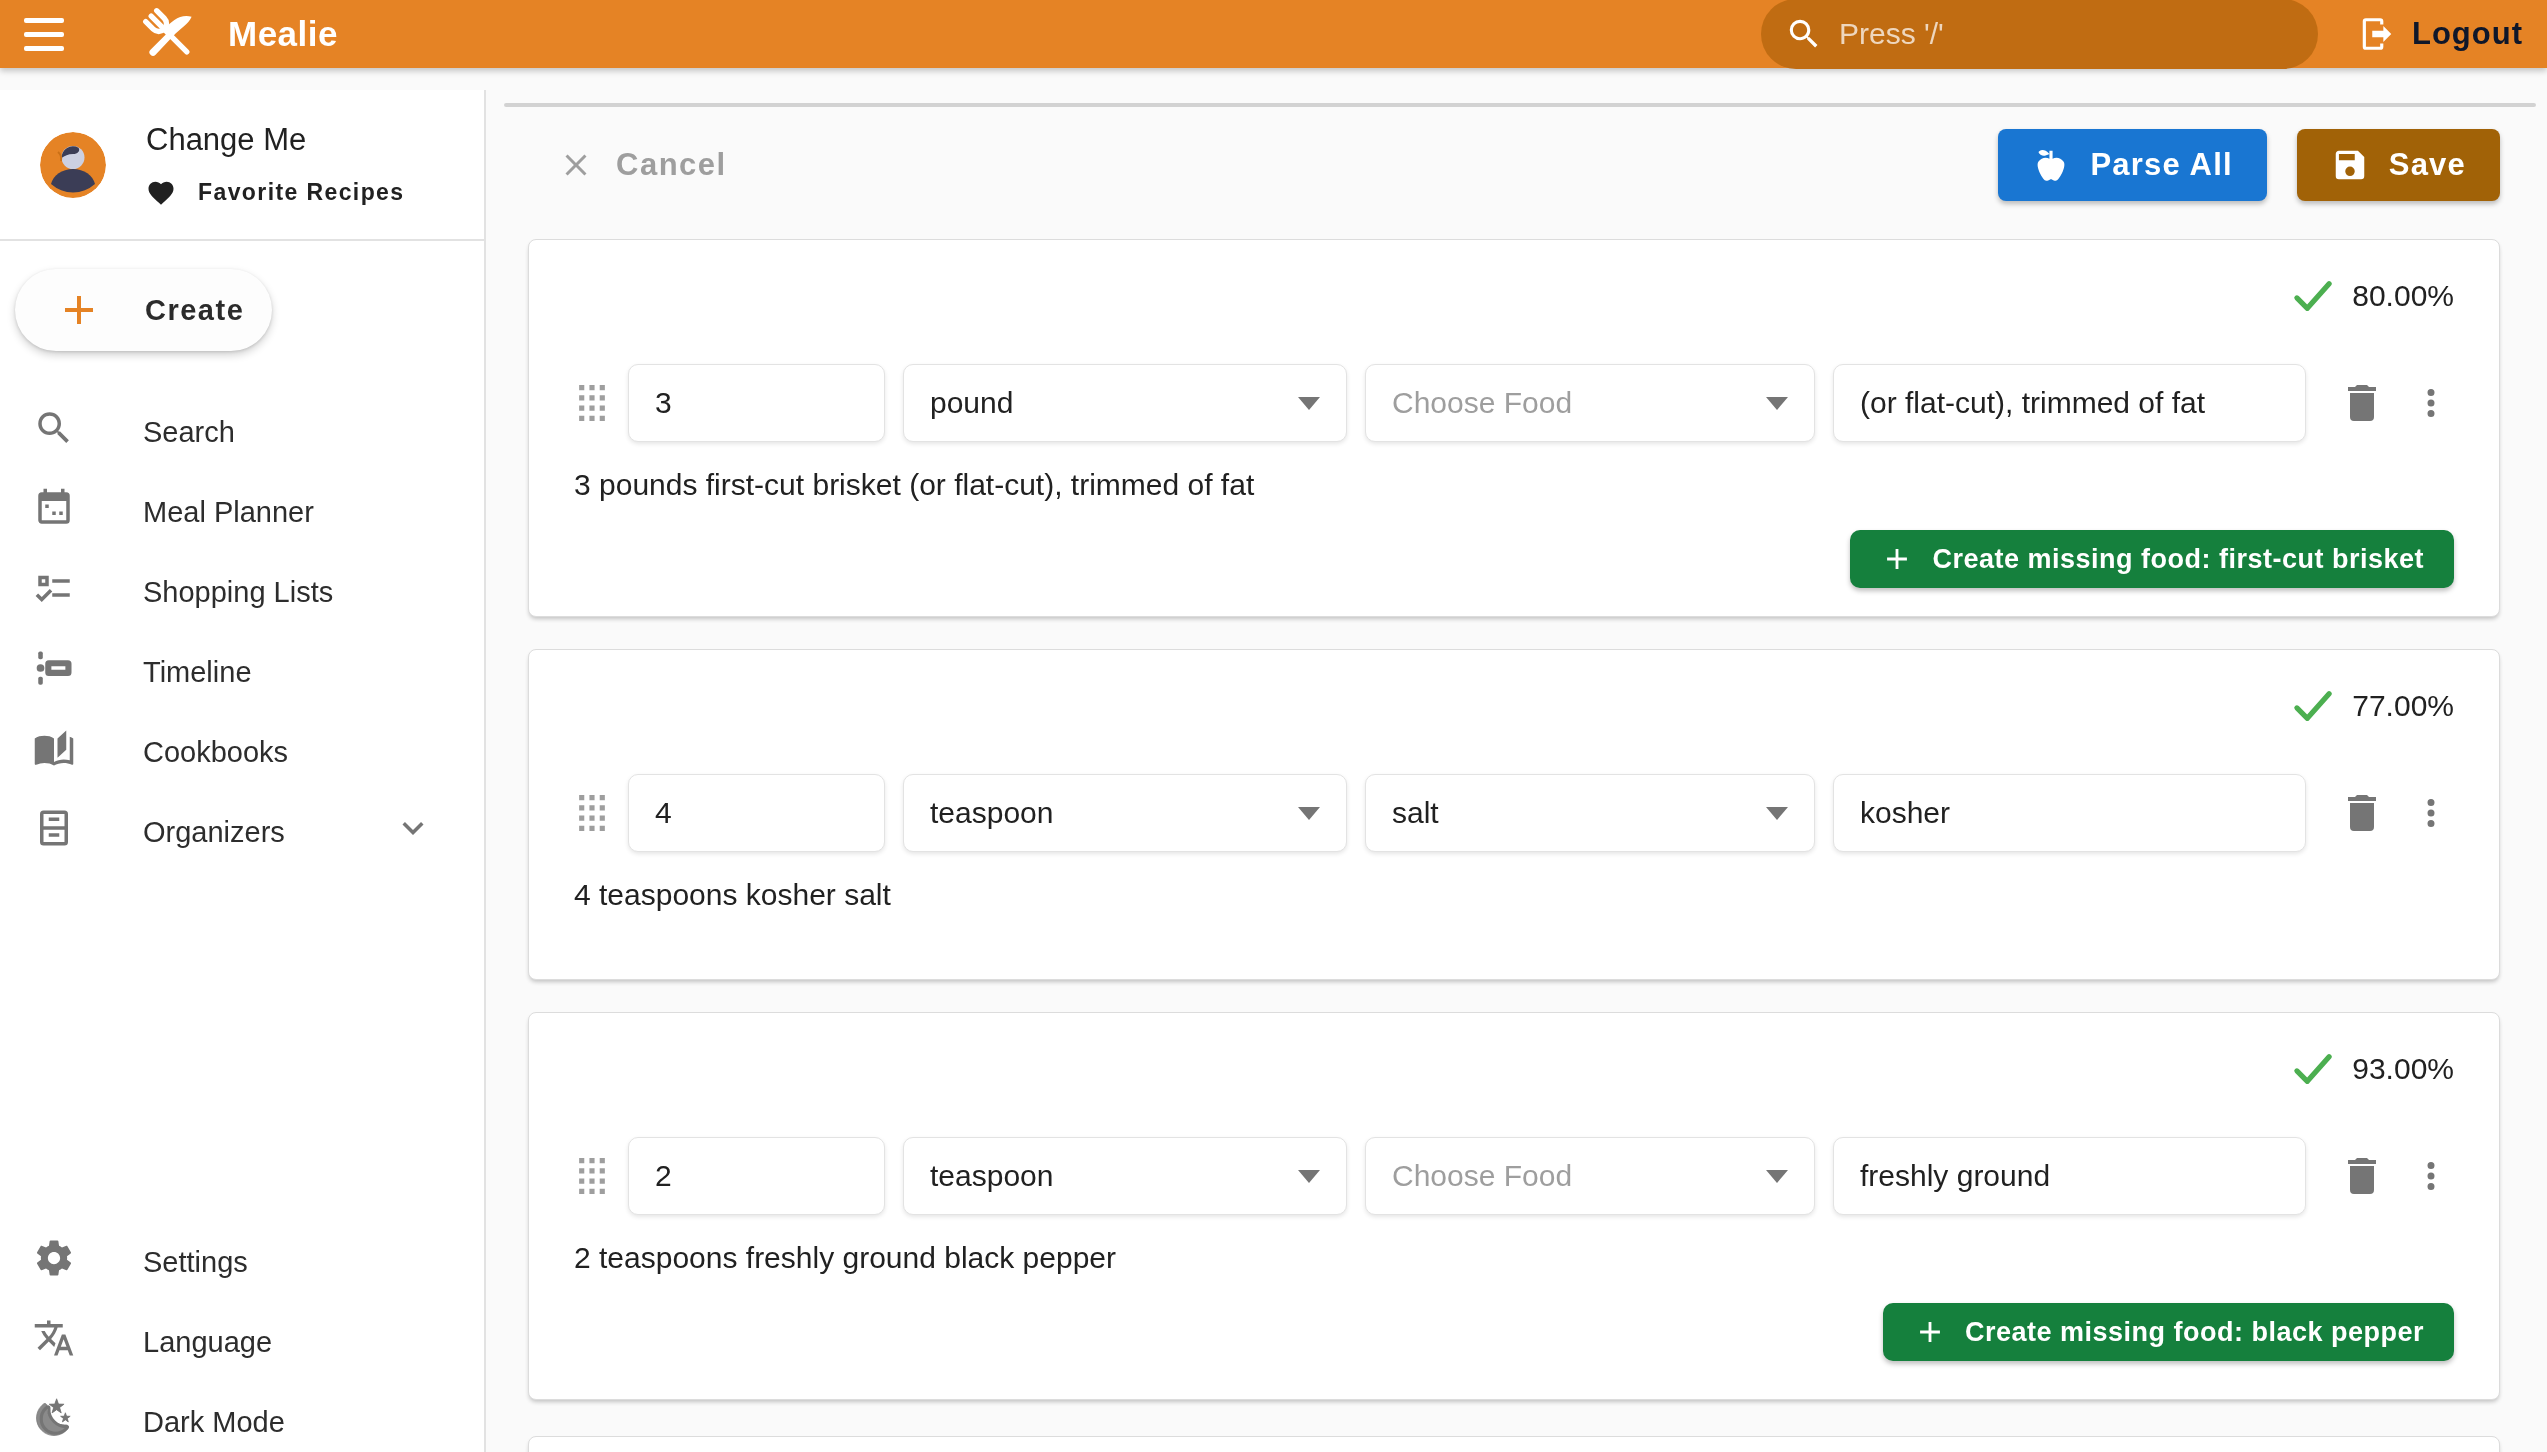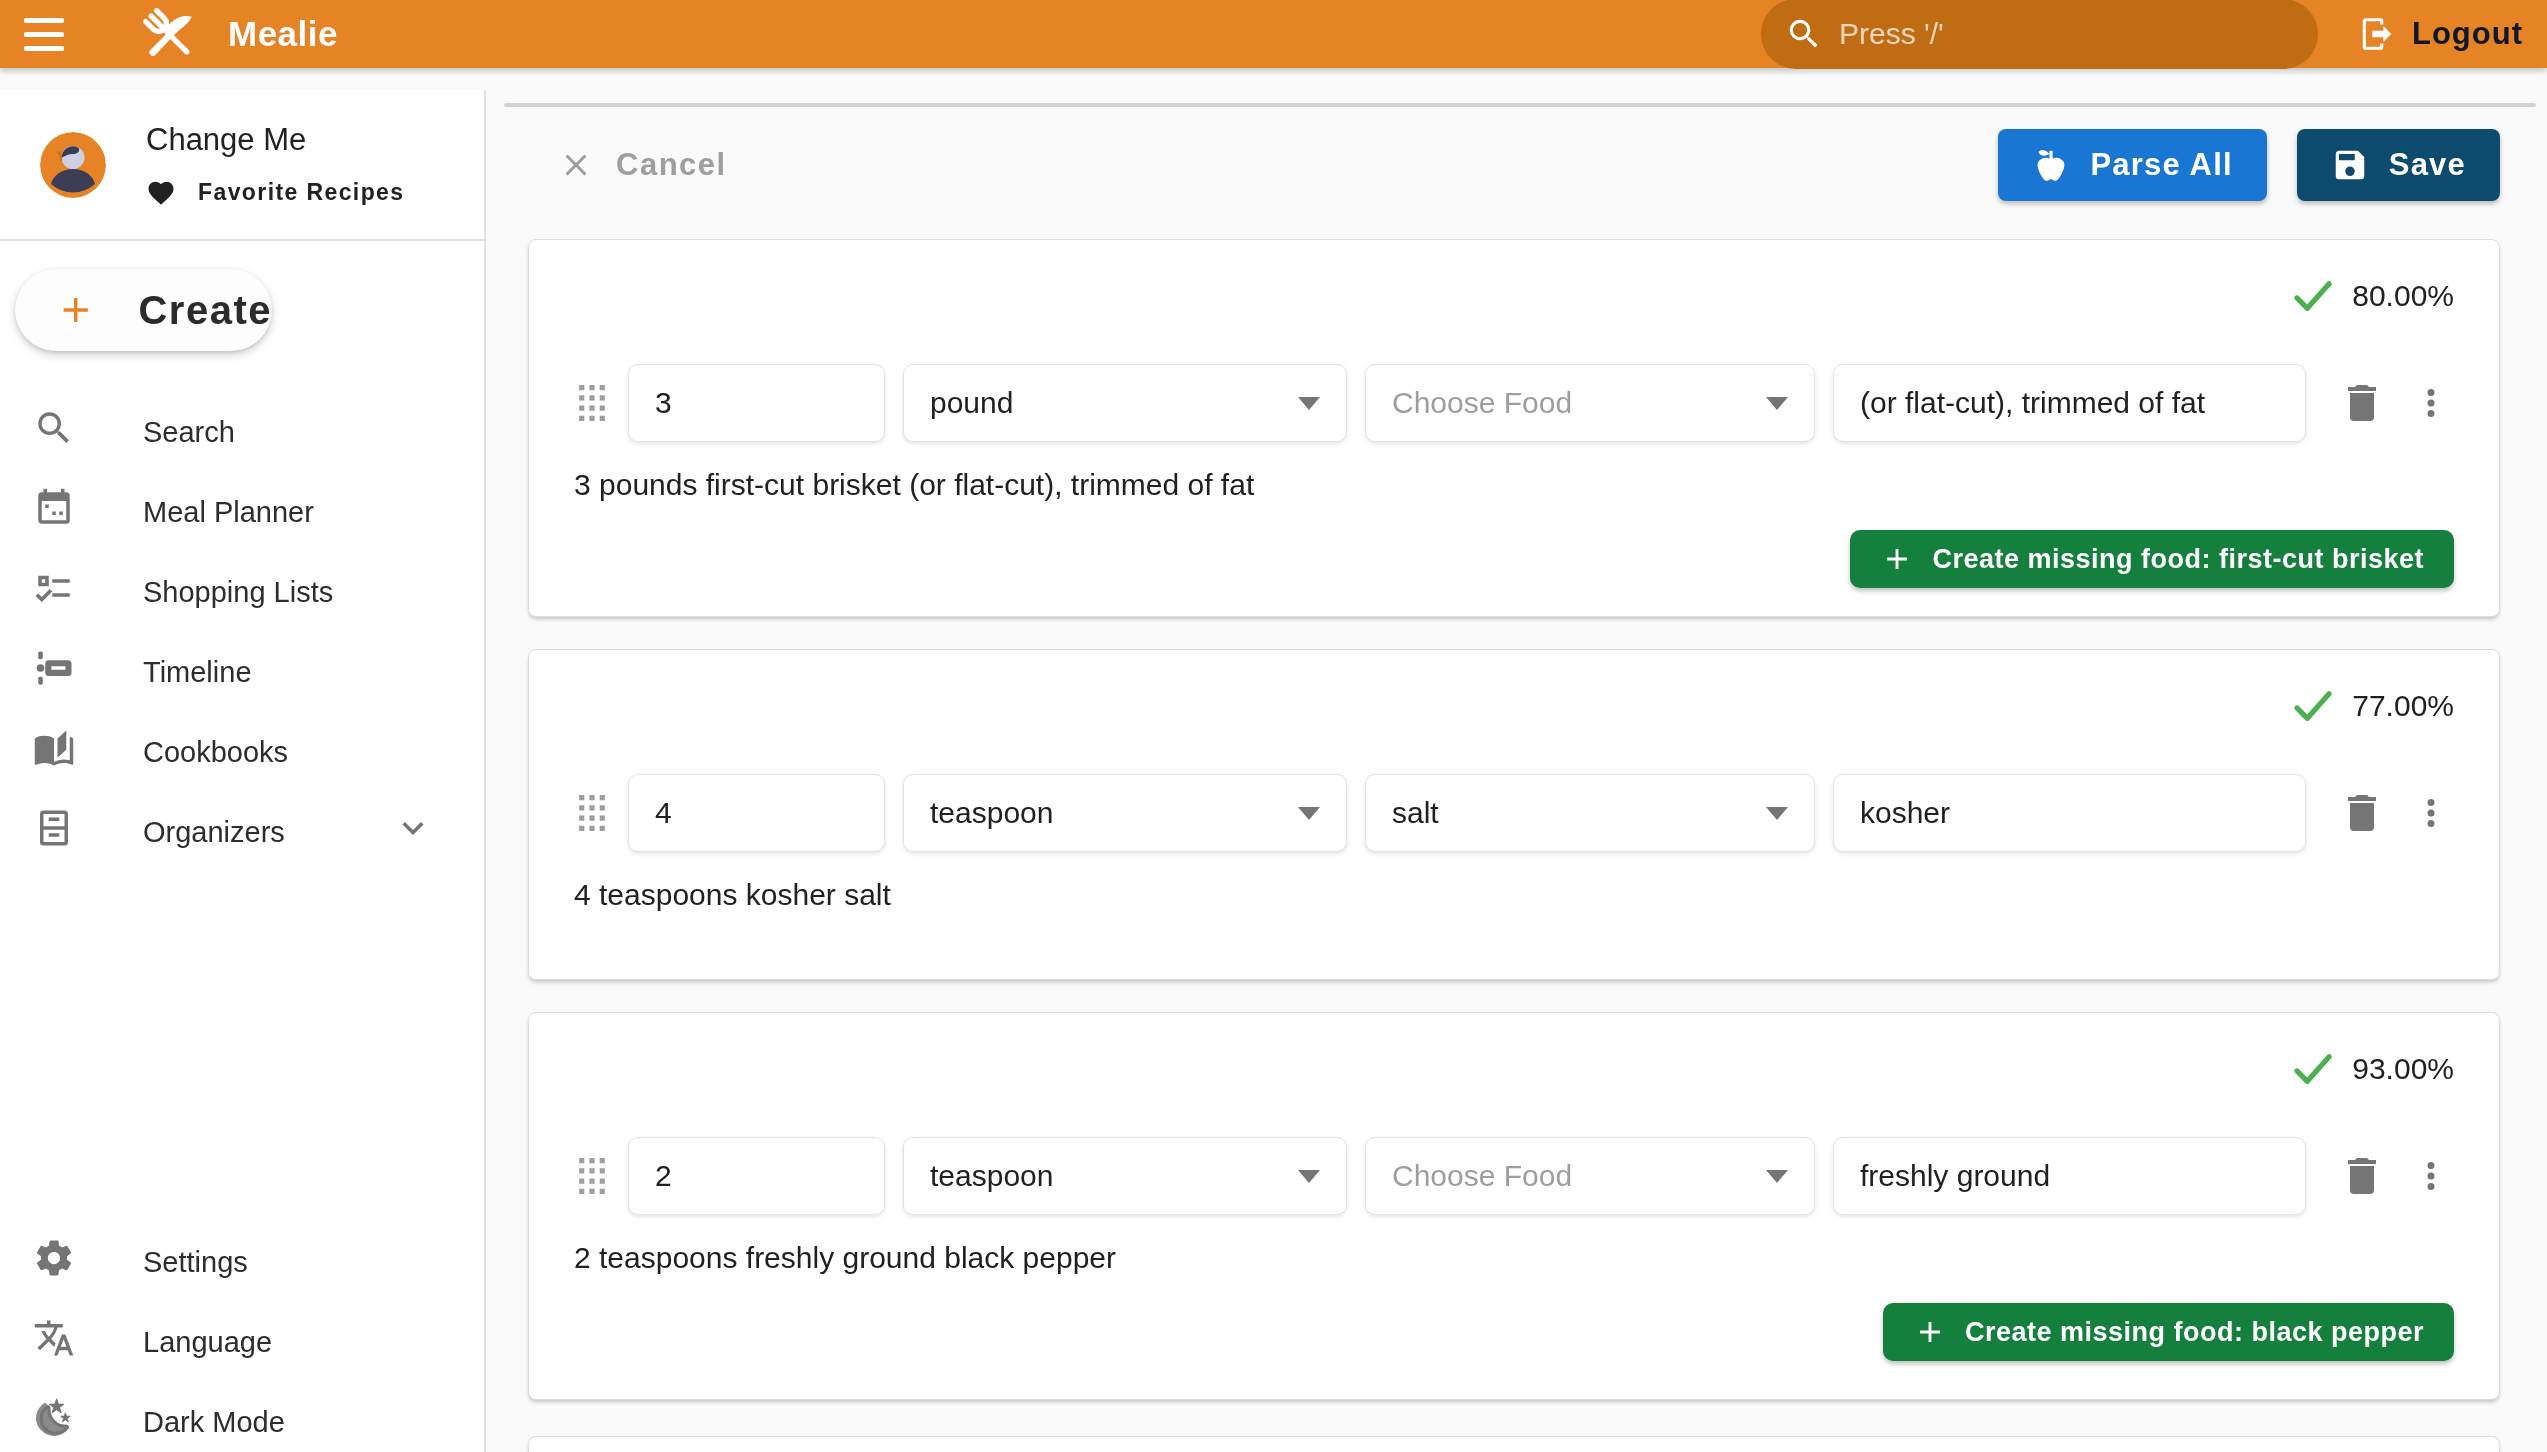--- a/index.html
+++ b/index.html
@@ -35,21 +35,21 @@
   .user-meta { margin-left:40px; }
   .user-name { font-size:31px; color:#212121; }
   .fav-row { display:flex; align-items:center; gap:22px; margin-top:20px; cursor:pointer; }
   .fav-row svg { width:30px; height:30px; }
   .fav-label { font-size:23px; font-weight:700; letter-spacing:1.4px; color:#212121; }
   .sb-divider { height:2px; background:#e2e2e2; }
   .create-btn { margin:28px 0 0 15px; width:257px; height:82px; border-radius:41px; border:none;
     background:#fdfdfd; box-shadow:0 4px 8px rgba(0,0,0,0.18), 0 1px 3px rgba(0,0,0,0.12);
     display:flex; align-items:center; padding-left:40px; gap:42px; cursor:pointer; }
   .create-btn svg { width:48px; height:48px; }
-  .create-label { font-size:40px; font-weight:700; letter-spacing:1.5px; color:#2b2b2b;
+  .create-label { font-size:29px; font-weight:700; letter-spacing:1.5px; color:#2b2b2b;
     font-family:"Liberation Sans", sans-serif; }
   .nav { margin-top:18px; }
   .nav-item { height:80px; display:flex; align-items:flex-end; padding:0 50px 0 33px; cursor:pointer; }
   .nav-item svg { width:42px; height:42px; flex:0 0 auto; }
   .nav-label { font-size:29px; color:#2d2d2d; margin-left:68px; }
   .nav-chevron { margin-left:auto; width:36px; height:36px; }
   .sb-spacer { flex:1; }
   .nav-footer { padding-bottom:14px; }
 
   
@@ -61,21 +61,21 @@
     cursor:pointer; }
   .cancel-btn svg { width:36px; height:36px; }
   .cancel-label { font-size:31px; font-weight:700; letter-spacing:1.5px; color:#9e9e9e;
     font-family:"Liberation Sans", sans-serif; }
   .toolbar-actions { margin-left:auto; display:flex; gap:30px; }
   .btn { display:flex; align-items:center; gap:20px; height:72px; border:none; border-radius:8px;
     padding:0 34px; color:#fff; font-size:31px; font-weight:700; letter-spacing:1.2px;
     cursor:pointer; box-shadow:0 3px 5px rgba(0,0,0,0.25); font-family:"Liberation Sans", sans-serif; }
   .btn svg { width:38px; height:38px; }
   .btn-parse { background:#1976D2; }
-  .btn-save { background:#0c4a6e; }
+  .btn-save { background:#a16207; }
 
   
   .card { background:#fff; border:1px solid #dcdcdc; border-radius:8px;
     box-shadow:0 3px 4px -1px rgba(0,0,0,0.22); margin:0 48px 0 40px; padding:0 45px;
     overflow:hidden; position:relative; }
   .card-1 { margin-top:38px; height:378px; }
   .card-2 { margin-top:32px; height:331px; }
   .card-3 { margin-top:32px; height:388px; }
   .card-partial { margin-top:36px; height:90px; padding:0; }
   .conf-row { display:flex; justify-content:flex-end; align-items:center; gap:18px; padding-top:38px; }

